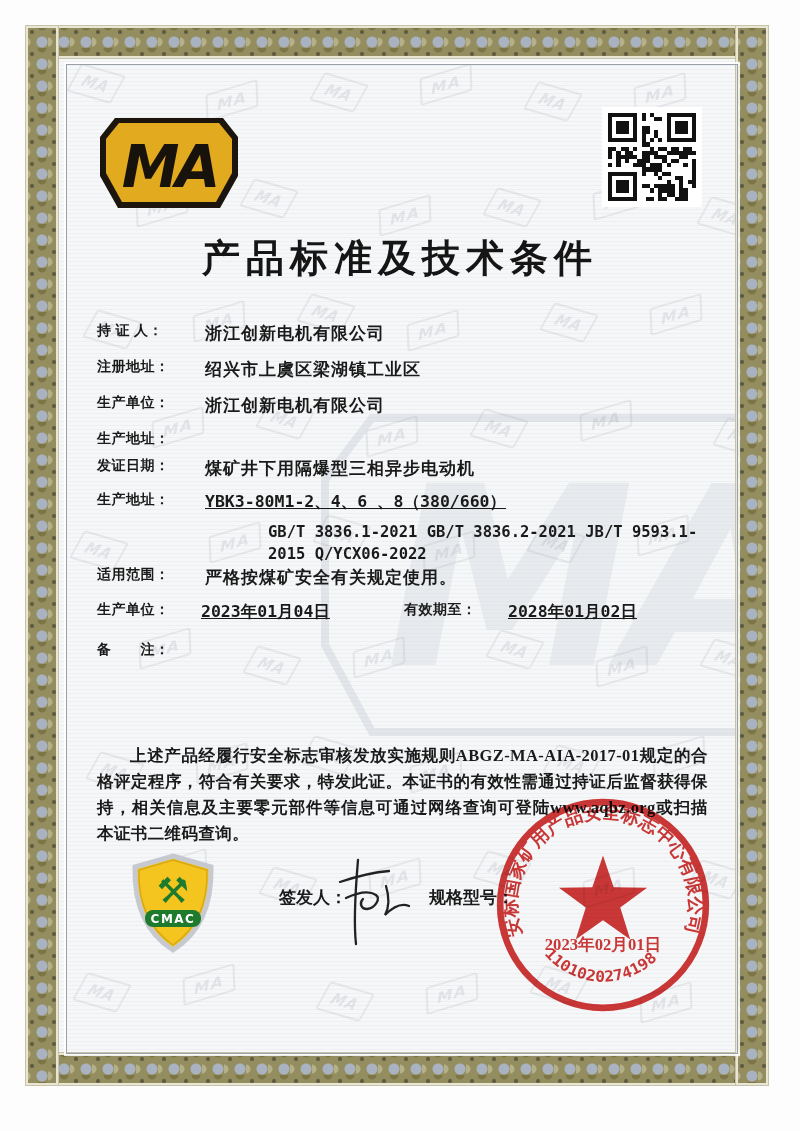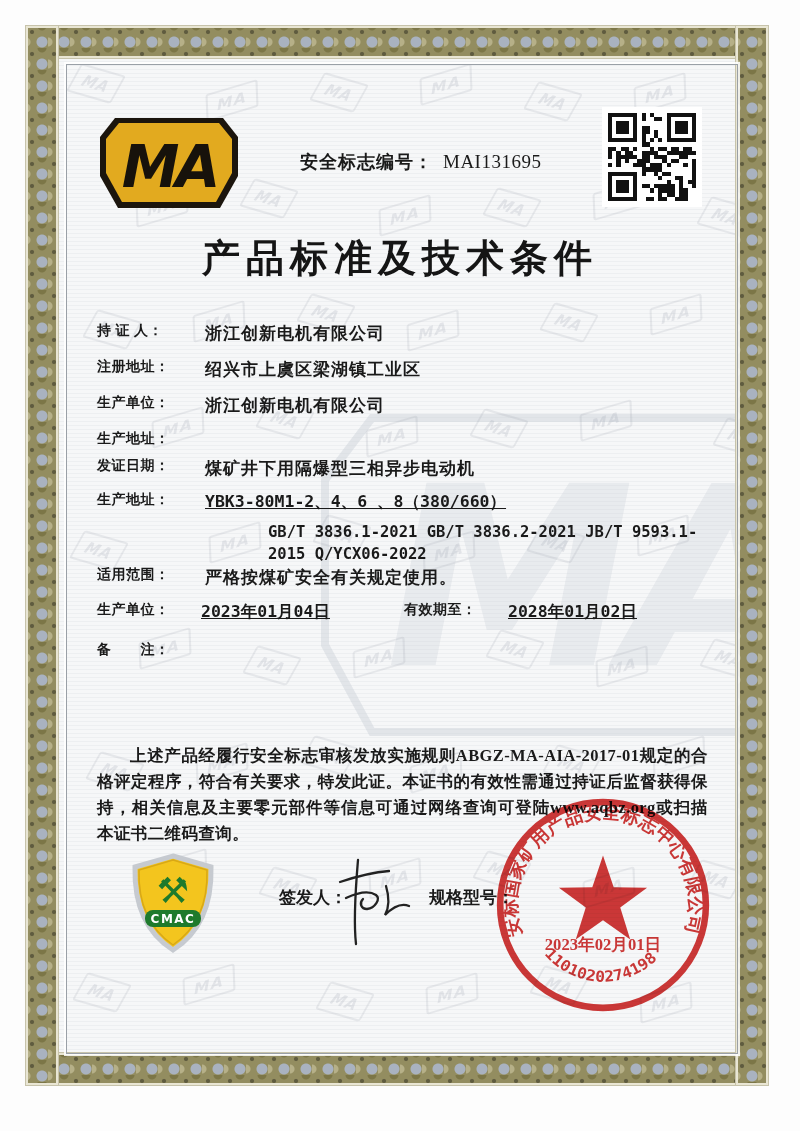--- a/index.html
+++ b/index.html
@@ -124,24 +124,20 @@
       <div class="wm-stamp" style="left: 467px; top: 906px; transform: skewX(-16deg) rotate(15deg);">MA</div>
       <div class="wm-stamp" style="left: 574px; top: 923px; transform: skewX(-16deg) rotate(-18deg);">MA</div>
     </div>
 
   <svg class="ma-logo" width="142" height="94" viewBox="0 0 142 94">
     <polygon points="17,2 125,2 140,21 140,60 122,92 20,92 2,60 2,21" fill="#1b150d"></polygon>
     <polygon points="21,7 121,7 134,23 134,57 118,86 24,86 8,57 8,23" fill="#e2aa1f"></polygon>
     <text x="71" y="71" text-anchor="middle" font-style="italic" font-weight="900" font-size="58" letter-spacing="-4" fill="#17120b" style="font-family:&quot;DejaVu Sans&quot;,sans-serif">MA</text>
   </svg>
 
-  <div class="cert-no">
-    <span class="lbl">安全标志编号：</span>
-    <span class="val">MAI131695</span>
-  </div>
 
   <div class="qr-box">
     <svg id="qr" width="88" height="88" viewBox="0 0 21 21" shape-rendering="crispEdges">
         <rect x="0" y="0" width="1" height="1" fill="#111"></rect>
         <rect x="1" y="0" width="1" height="1" fill="#111"></rect>
         <rect x="2" y="0" width="1" height="1" fill="#111"></rect>
         <rect x="3" y="0" width="1" height="1" fill="#111"></rect>
         <rect x="4" y="0" width="1" height="1" fill="#111"></rect>
         <rect x="5" y="0" width="1" height="1" fill="#111"></rect>
         <rect x="6" y="0" width="1" height="1" fill="#111"></rect>

